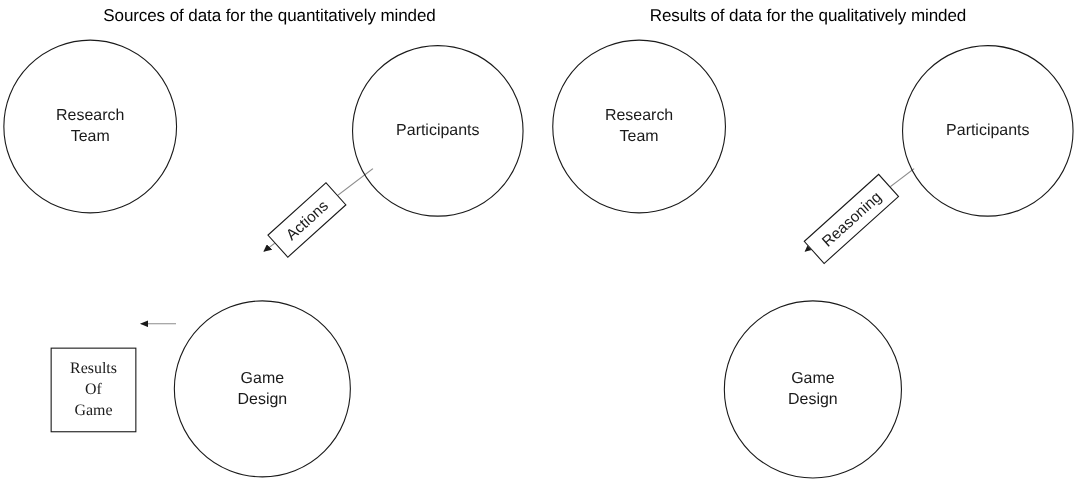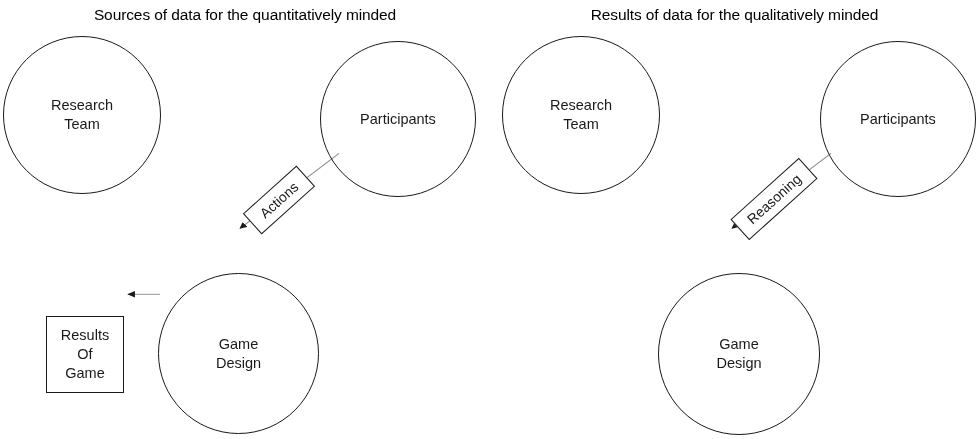--- a/index.html
+++ b/index.html
@@ -128,21 +128,21 @@
 
     <div class="node-circle" style="left:320px; top:41px; width:156px; height:156px;">
       <span class="node-label">Participants</span>
     </div>
 
     <div class="node-circle" style="left:158px; top:273px; width:161px; height:161px;">
       <span class="node-label">Game
 Design</span>
     </div>
 
-    <div class="node-box" style="left:46px; top:316px; width:78px; height:77px;">
+    <div class="node-box" style="left:46px; top:316px; width:78px; height:77px;font-family:Liberation Serif, serif;">
       <span class="node-label">Results
 Of
 Game</span>
     </div>
 
     <div class="edge-label" style="left:243px; top:186px; width:72px; height:28px; transform:rotate(-42deg);">
       <span>Actions</span>
     </div>
 
   </div>

